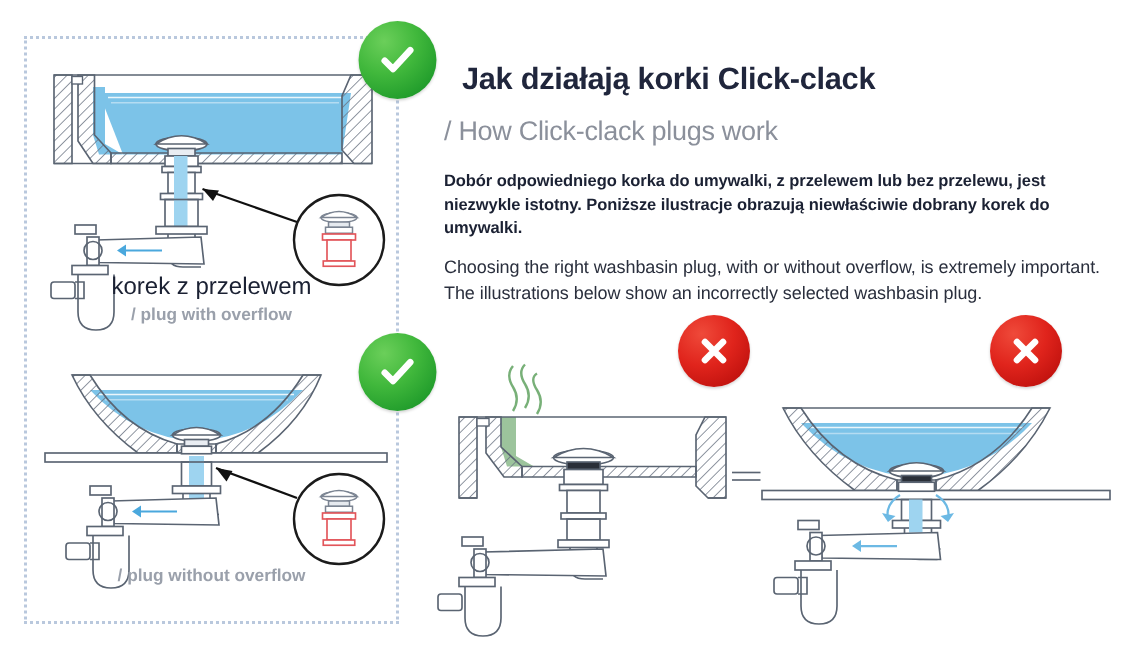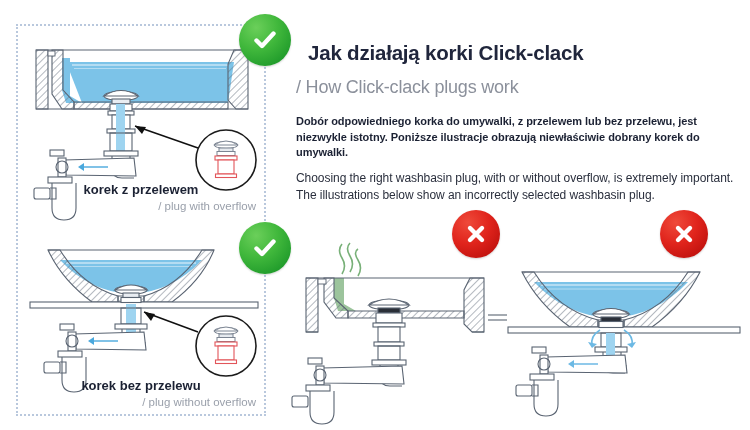--- a/index.html
+++ b/index.html
@@ -34,22 +34,22 @@
     font-size:11px;font-weight:bold;color:#1b2133;
     line-height:1.42;margin:16px 0 0 0;letter-spacing:-0.05px;
   }
   .para-en{
     font-size:12px;font-weight:normal;color:#2a2f3d;
     line-height:1.42;margin:9px 0 0 0;letter-spacing:-0.05px;
   }
 
   
   .caption{position:absolute;text-align:center;width:230px;}
-  .caption .cap-pl{font-size:13px;font-weight:bold;color:#1b2133;line-height:1.35;}
-  .caption .cap-en{font-size:11.5px;font-weight:normal;color:#9aa0ab;line-height:1.35;text-align:right;}
+  .caption .cap-pl{font-size:16px;font-weight:normal;color:#1b2133;line-height:1.35;}
+  .caption .cap-en{font-size:11.5px;font-weight:bold;color:#9aa0ab;line-height:1.35;}
   #caption-overflow{left:26px;top:181px;}
   #caption-nooverflow{left:26px;top:377px;}
 
   
   .badge{
     position:absolute;border-radius:50%;
     display:flex;align-items:center;justify-content:center;
   }
   .badge svg{display:block;}
   .badge-ok{
@@ -405,21 +405,20 @@
       <path d="M6 6 L18 18 M18 6 L6 18" fill="none" stroke="#ffffff" stroke-width="4.4" stroke-linecap="round"></path>
     </svg>
   </div>
 
   <div class="caption" id="caption-overflow">
     <div class="cap-pl">korek z przelewem</div>
     <div class="cap-en">/ plug with overflow</div>
   </div>
 
   <div class="caption" id="caption-nooverflow">
-    <div class="cap-pl">korek bez przelewu</div>
     <div class="cap-en">/ plug without overflow</div>
   </div>
 
   <div class="text-col">
     <h1 class="title-pl">Jak działają korki Click-clack</h1>
     <h2 class="title-en">/ How Click-clack plugs work</h2>
     <p class="para-pl">Dobór odpowiedniego korka do umywalki, z przelewem lub bez przelewu, jest niezwykle istotny. Poniższe ilustracje obrazują niewłaściwie dobrany korek do umywalki.</p>
     <p class="para-en">Choosing the right washbasin plug, with or without overflow, is extremely important. The illustrations below show an incorrectly selected washbasin plug.</p>
   </div>
 

